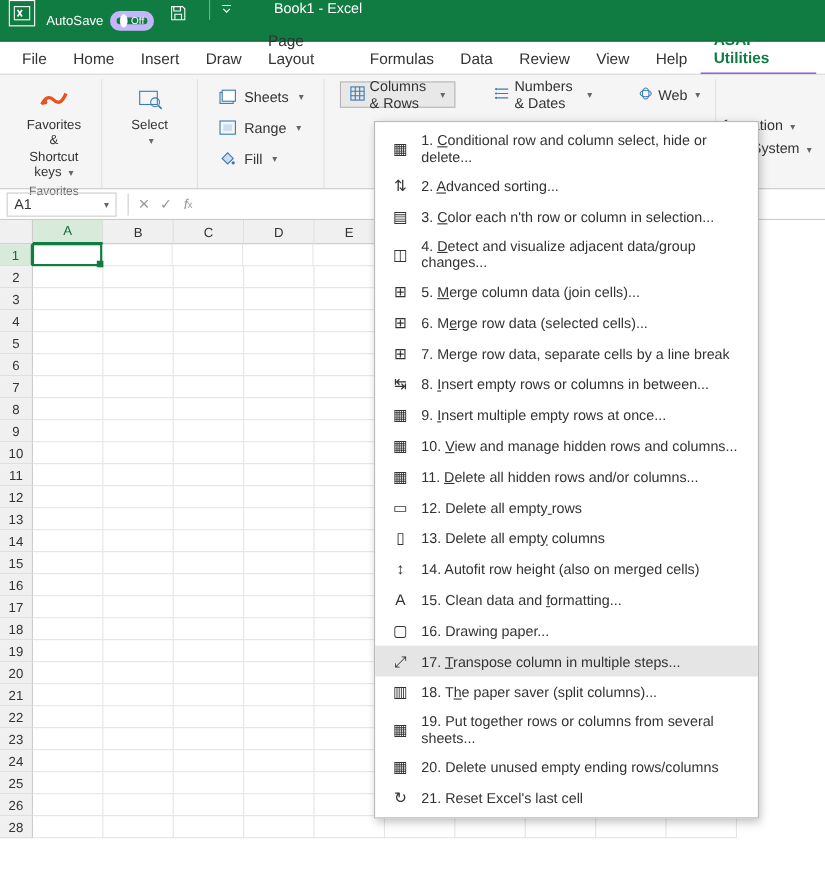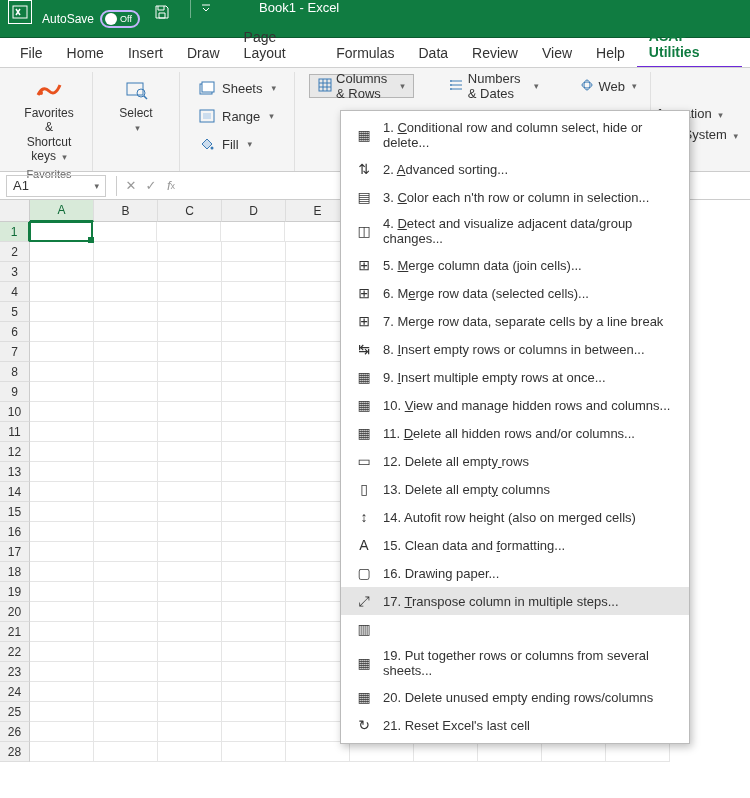--- a/index.html
+++ b/index.html
@@ -2,27 +2,27 @@
 <html><head>
 <meta charset="utf-8">
 <style>
 * { box-sizing: border-box; margin: 0; padding: 0; font-family: "Segoe UI", sans-serif; }
 body { width: 750px; height: 798px; background: #fff; overflow: hidden; font-size: 13px; color: #333; }
 
 
 .titlebar { height: 38px; background: #107c41; display: flex; padding: 0 8px; color: #fff; border-bottom: 1px solid #0b5a2f; }
 .excel-icon { width: 24px; height: 24px; background: #107c41; border: 1px solid #fff; display: flex; align-items: center; justify-content: center; font-weight: bold; font-size: 12px; margin-right: 10px; }
 .autosave { display: flex; align-items: center; gap: 6px; font-size: 12px; }
-.toggle { width: 40px; height: 18px; border: 2px solid #c4b5fd; border-radius: 10px; display: flex; align-items: center; padding: 0 3px; font-size: 9px; position: relative; }
+.toggle { width: 40px; height: 18px; border: 6px solid #c4b5fd; border-radius: 10px; display: flex; align-items: center; padding: 0 3px; font-size: 9px; position: relative; }
 .toggle-knob { width: 12px; height: 12px; background: #fff; border-radius: 50%; }
 .toggle-label { margin-left: 3px; }
 .save-icon { width: 24px; height: 24px; display: flex; align-items: center; justify-content: center; margin: 0 10px; }
 .qat-sep { width: 1px; height: 18px; background: rgba(255,255,255,0.4); margin: 0 6px; }
 .qat-more { width: 18px; height: 18px; display: flex; align-items: center; justify-content: center; }
-.doc-title { margin-left: 44px; font-size: 13px; }
+.doc-title { margin-left: 34px; font-size: 13px; }
 
 
 .tabs { height: 30px; background: #fff; display: flex; align-items: flex-end; padding: 0 8px; border-bottom: 1px solid #d0d0d0; }
 .tab { padding: 6px 12px; font-size: 14px; color: #333; cursor: pointer; }
 .tab.active { color: #107c41; border-bottom: 1px solid #6d28d9; font-weight: 600; }
 
 
 .ribbon { height: 104px; background: #f5f5f5; display: flex; padding: 4px 6px 0 6px; border-bottom: 1px solid #ccc; position: relative; }
 .ribbon-group { display: flex; flex-direction: column; align-items: center; padding: 0 8px; border-right: 1px solid #e0e0e0; }
 .ribbon-group.no-border { border-right: none; }
@@ -672,20 +672,21 @@
     <div class="dd-item">
       <div class="dd-icon">▢</div>
       <div class="dd-text">16.  Drawing paper...</div>
     </div>
     <div class="dd-item hover">
       <div class="dd-icon">⤢</div>
       <div class="dd-text">17.  <u>T</u>ranspose column in multiple steps...</div>
     </div>
     <div class="dd-item">
       <div class="dd-icon">▥</div>
+      <div class="dd-text">18.  T<u>h</u>e paper saver (split columns)...</div>
     </div>
     <div class="dd-item">
       <div class="dd-icon">▦</div>
       <div class="dd-text">19.  Put together rows or columns from several sheets...</div>
     </div>
     <div class="dd-item">
       <div class="dd-icon">▦</div>
       <div class="dd-text">20.  Delete unused empty ending rows/columns</div>
     </div>
     <div class="dd-item">

